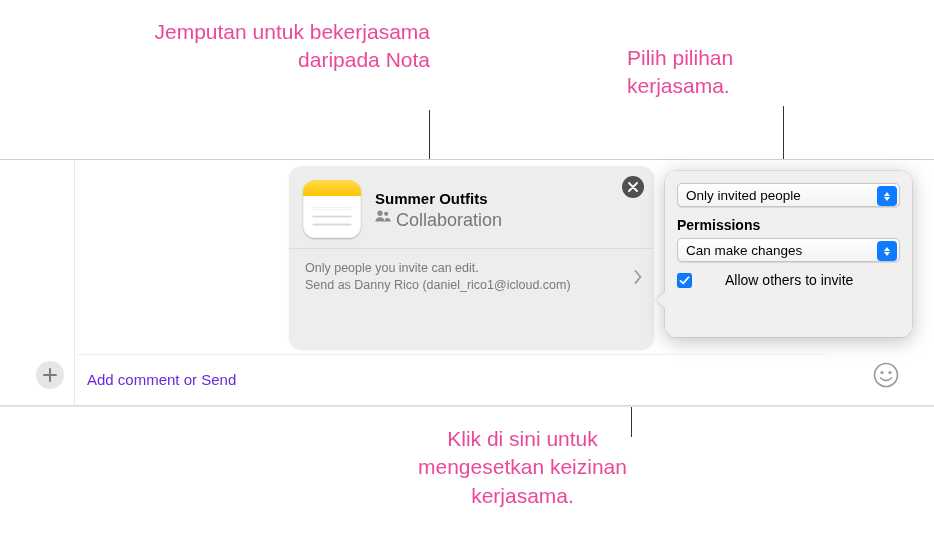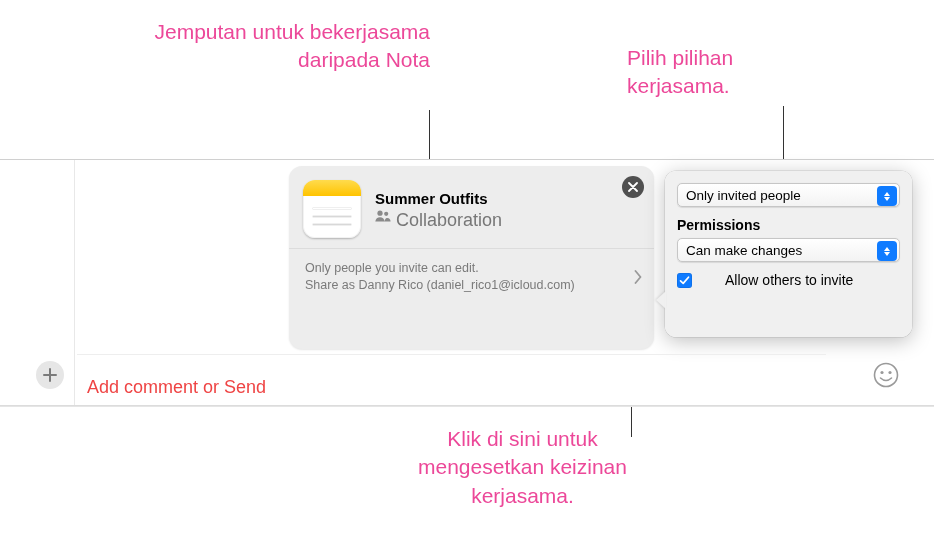--- a/index.html
+++ b/index.html
@@ -198,23 +198,23 @@
       box-shadow: inset 0 0 0 0.5px rgba(0,0,0,0.15);
     }
     .checkbox svg { width: 11px; height: 11px; }
     .checkbox-label { font-size: 14px; color: #000; }
     .compose-field {
       position: absolute;
       left: 77px;
       top: 354px;
       right: 108px;
       height: 28px;
-      color: #ef4444;
-      font-size: 18px;
-      padding: 22px 10px;
+      color: #6d28d9;
+      font-size: 15px;
+      padding: 16px 10px;
       border-top: 1px solid #eee;
     }
     .plus-btn {
       position: absolute;
       left: 36px; top: 361px;
       width: 28px; height: 28px;
       border-radius: 50%;
       background: #e6e6e6;
       color: #7a7a7a;
       display: flex; align-items: center; justify-content: center;
@@ -267,21 +267,21 @@
       </div>
     </div>
     <div class="close-btn">
       <svg viewBox="0 0 10 10">
           <path d="M1 1 L9 9 M9 1 L1 9" stroke="#fff" stroke-width="1.8" stroke-linecap="round"></path>
         </svg>
     </div>
   </div>
   <div class="card-bottom">
     <div class="edit-line">Only people you invite can edit.</div>
-    <div class="share-line">Share as Danny Rico (daniel_rico1@icloud.com)</div>
+    <div class="share-line">Send as Danny Rico (daniel_rico1@icloud.com)</div>
     <span class="chevron-right">
       <svg viewBox="0 0 8 14">
           <path d="M1.5 1 L6.5 7 L1.5 13" stroke="#9a9a9a" stroke-width="1.8" fill="none" stroke-linecap="round" stroke-linejoin="round"></path>
         </svg>
     </span>
   </div>
 </div>
 
 <div class="popover">
   <div class="popover-select">

